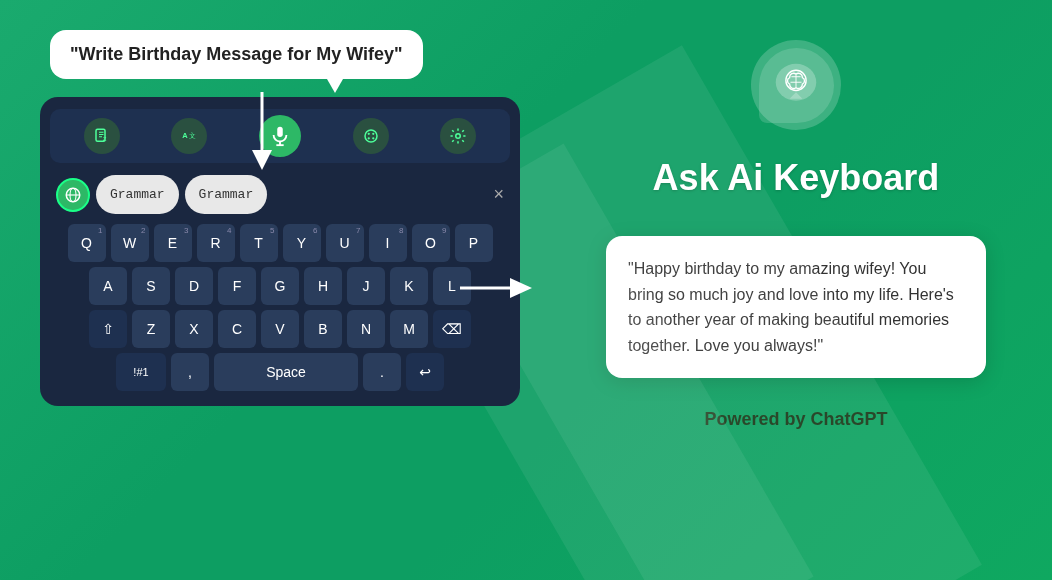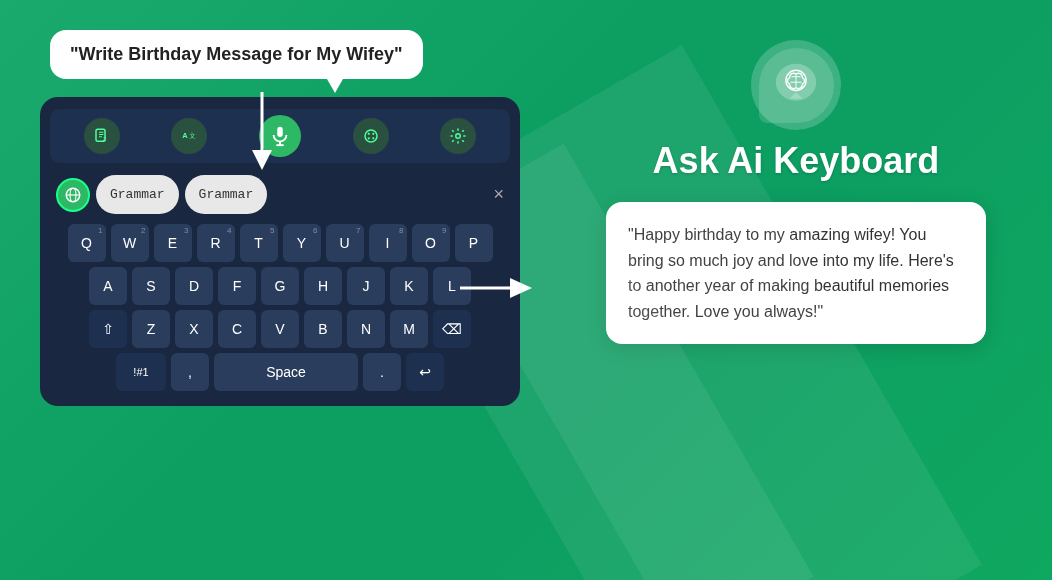--- a/index.html
+++ b/index.html
@@ -204,20 +204,21 @@
       background: #1e3050;
     }
 
     
     .right-panel {
       flex: 1;
       display: flex;
       flex-direction: column;
       align-items: center;
       padding-top: 10px;
+      gap: 17px;
     }
 
     .ai-logo-circle {
       width: 90px; height: 90px;
       border-radius: 50%;
       background: rgba(255,255,255,0.2);
       display: flex; align-items: center; justify-content: center;
       margin-bottom: 10px;
       position: relative;
     }
@@ -419,16 +420,17 @@
     </div>
 
     <h1 class="app-title">
       <span>Ask Ai Keyboard</span>
     </h1>
 
     <div class="response-card">
       <p class="response-text">"Happy birthday to my amazing wifey! You bring so much joy and love into my life. Here's to another year of making beautiful memories together. Love you always!"</p>
     </div>
 
+    <p class="powered-by">Powered by ChatGPT</p>
 
   </div>
 
 </div>
 
 </body></html>

